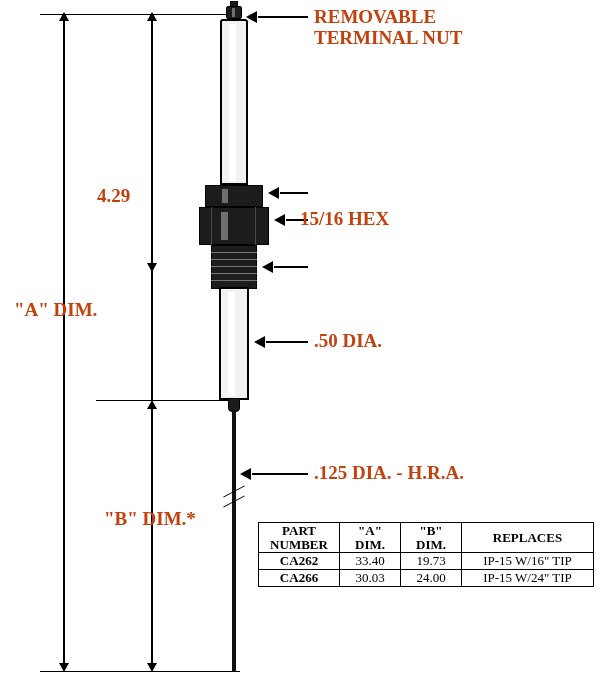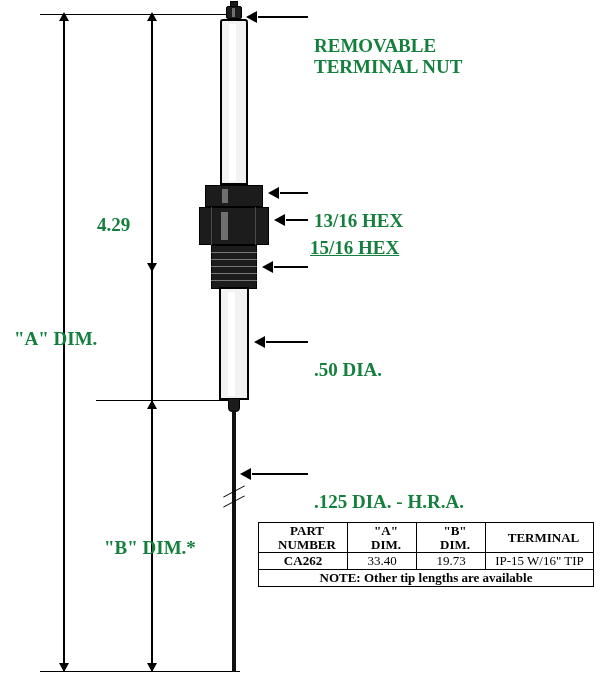--- a/index.html
+++ b/index.html
@@ -18,24 +18,23 @@
     overflow: hidden;
   }
   .line-v { position: absolute; background: #000; width: 2px; }
   .thin-v { position: absolute; background: #000; width: 1px; }
   .thin-h { position: absolute; background: #000; height: 1px; }
 
   .label {
     position: absolute;
     font-family: "Liberation Serif", serif;
     font-weight: bold;
-    color: #15803d;
+    color: #c2410c;
     white-space: pre;
     line-height: 1.12;
-    margin-top: 29px;
   }
   .label.big { font-size: 19px; }
 
   
   .ceramic {
     position: absolute;
     background: #f2f2f2;
     border: 2px solid #000;
     box-sizing: border-box;
   }
@@ -66,21 +65,20 @@
     text-align: center;
     font-size: 13px;
     padding: 1px 4px;
     color: #000;
     font-weight: bold;
     line-height: 1.05;
   }
   .spec-table th {
     font-size: 13px;
     font-weight: bold;
-    padding-left: 12px;
   }
   .spec-table td.val { font-weight: normal; font-size: 13px; }
   .note-cell {
     border: 1px solid #000;
     border-top: none;
     font-size: 12.5px;
     font-weight: bold;
     text-align: left;
     padding: 1px 4px;
     white-space: nowrap;
@@ -179,23 +177,22 @@
   <div class="arrow-left" style="left:254px; top:336px;"></div>
 
   <div class="thin-h" style="left:252px; top:473px; width:56px; background:#000; height:2px;"></div>
   <div class="arrow-left" style="left:240px; top:468px;"></div>
 
   <div class="label big" style="left:314px; top:6px;">REMOVABLE
 TERMINAL NUT</div>
 
   <div class="label big" style="left:97px; top:185px;">4.29</div>
 
-  <div class="label big" style="left:314px; top:181px;">13/16 HEX</div>
-
-  <div class="label big" style="left:310px; top:208px;text-decoration:underline;">15/16 HEX</div>
+
+  <div class="label big" style="left:300px; top:208px;">15/16 HEX</div>
 
 
   <div class="label big" style="left:14px; top:299px;">"A" DIM.</div>
 
   <div class="label big" style="left:314px; top:330px;">.50 DIA.</div>
 
   <div class="label big" style="left:314px; top:462px;text-align:right;">.125 DIA. - H.R.A.</div>
 
   <div class="label big" style="left:104px; top:508px;">"B" DIM.*</div>
 
@@ -208,30 +205,33 @@
         </th>
         <th style="width:52px;">
           <div>"A"</div>
           <div>DIM.</div>
         </th>
         <th style="width:52px;">
           <div>"B"</div>
           <div>DIM.</div>
         </th>
         <th>
-          <div>TERMINAL</div>
+          <div>REPLACES</div>
         </th>
       </tr>
     </thead>
     <tbody>
       <tr>
         <td>CA262</td>
         <td class="val">33.40</td>
         <td class="val">19.73</td>
         <td class="val">IP-15 W/16" TIP</td>
       </tr>
       <tr>
-        <td class="note-cell" colspan="4">NOTE: Other tip lengths are available</td>
+        <td>CA266</td>
+        <td class="val">30.03</td>
+        <td class="val">24.00</td>
+        <td class="val">IP-15 W/24" TIP</td>
       </tr>
     </tbody>
   </table>
 
 </div>
 
 </body></html>

